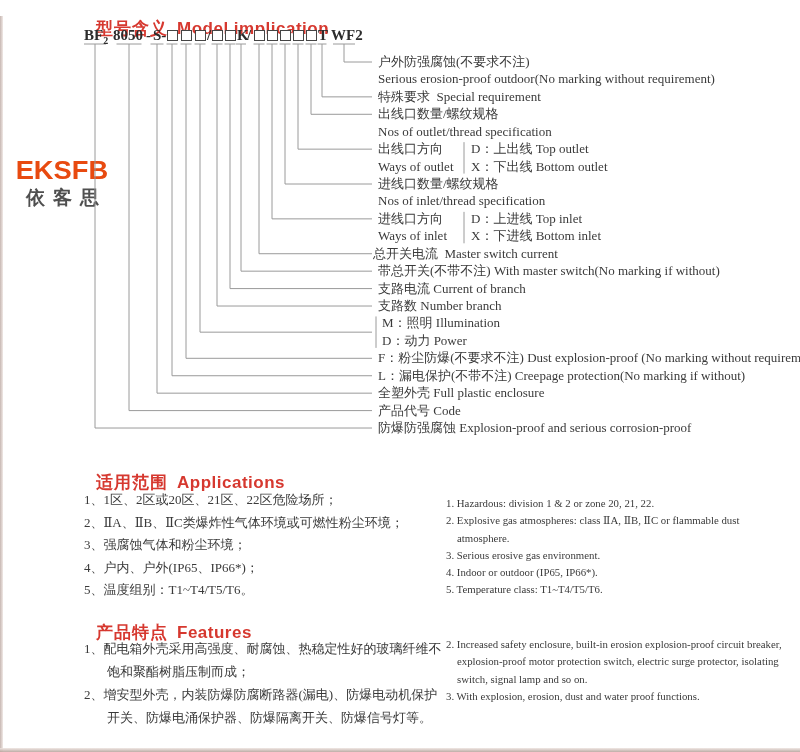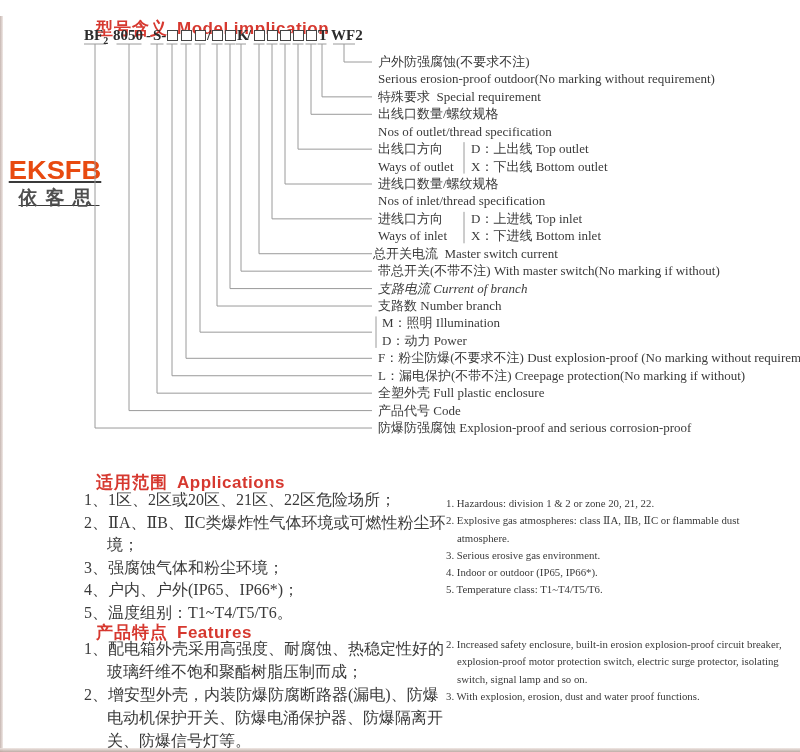--- a/index.html
+++ b/index.html
@@ -12,37 +12,37 @@
     background:linear-gradient(to right,#b49f98,#ece2de);opacity:.75;}
   .edge-bottom{position:absolute;left:0;top:748px;width:800px;height:4px;
     background:linear-gradient(to bottom,#efe6e2,#b8a49d);opacity:.9;}
 
   
   .sec-h{position:absolute;margin:12px;font-family:"Liberation Sans","DejaVu Sans",sans-serif;
     font-weight:bold;color:#d6382f;font-size:17px;letter-spacing:.5px;white-space:pre;}
   .sec-h .h-cn{margin-right:9px;letter-spacing:1px;}
 
   
-  .logo{position:absolute;left:8px;top:156px;width:94px;text-align:center;text-decoration:underline;}
+  .logo{position:absolute;left:18px;top:156px;width:94px;}
   .logo-en{font-family:"Liberation Sans","DejaVu Sans",sans-serif;font-weight:800;
     font-size:26px;line-height:28px;color:#e84a10;letter-spacing:0px;transform:scaleX(1.05);}
   .logo-cn{font-family:"DejaVu Sans",sans-serif;font-weight:bold;font-size:19px;line-height:24px;
     color:#4f4f4f;letter-spacing:8px;text-indent:8px;margin-top:1px;}
 
   
   #diagram{position:absolute;left:0;top:0;width:800px;height:452px;}
   #leader-svg{position:absolute;left:0;top:0;}
   .mseg{position:absolute;top:27px;font-size:15px;font-weight:bold;color:#2c2c2c;white-space:pre;}
   .mseg sub{font-size:10px;}
   .mbox{position:absolute;top:30px;width:9px;height:9px;border:1.5px solid #454545;background:#fff;}
   .dlabel{position:absolute;font-size:13px;line-height:16px;white-space:pre;color:#3a3a3a;}
 
   
   .list{position:absolute;margin:0;padding:0;list-style:none;}
-  .cnlist li{font-size:16px;line-height:22.5px;padding-left:23px;text-indent:-23px;}
+  .cnlist li{font-size:13px;line-height:22.5px;padding-left:23px;text-indent:-23px;}
   .cnlist.feat li{line-height:23px;}
   .enlist li{font-size:10.8px;line-height:17.3px;padding-left:11px;text-indent:-11px;}
   #apps-cn{left:84px;top:489px;width:362px;}
   #apps-en{left:446px;top:495px;width:340px;}
   #feat-cn{left:84px;top:637px;width:366px;}
   #feat-en{left:446px;top:636px;width:342px;}
 </style>
 </head>
 <body>
 
@@ -143,21 +143,21 @@
         <div class="dlabel" style="left: 378px; top: 158.6px;">Ways of outlet</div>
         <div class="dlabel" style="left: 471px; top: 158.6px;">X：下出线 Bottom outlet</div>
         <div class="dlabel" style="left: 378px; top: 176px;">进线口数量/螺纹规格</div>
         <div class="dlabel" style="left: 378px; top: 193.4px;">Nos of inlet/thread specification</div>
         <div class="dlabel" style="left: 378px; top: 210.9px;">进线口方向</div>
         <div class="dlabel" style="left: 471px; top: 210.9px;">D：上进线 Top inlet</div>
         <div class="dlabel" style="left: 378px; top: 228.3px;">Ways of inlet</div>
         <div class="dlabel" style="left: 471px; top: 228.3px;">X：下进线 Bottom inlet</div>
         <div class="dlabel" style="left: 373px; top: 245.7px;">总开关电流  Master switch current</div>
         <div class="dlabel" style="left: 378px; top: 263.2px;">带总开关(不带不注) With master switch(No marking if without)</div>
-        <div class="dlabel" style="left: 378px; top: 280.6px; font-style: italic;">支路电流 Current of branch</div>
+        <div class="dlabel" style="left: 378px; top: 280.6px;">支路电流 Current of branch</div>
         <div class="dlabel" style="left: 378px; top: 298px;">支路数 Number branch</div>
         <div class="dlabel" style="left: 382px; top: 315.4px;">M：照明 Illumination</div>
         <div class="dlabel" style="left: 382px; top: 332.9px;">D：动力 Power</div>
         <div class="dlabel" style="left: 378px; top: 350.3px;">F：粉尘防爆(不要求不注) Dust explosion-proof (No marking without requirement)</div>
         <div class="dlabel" style="left: 378px; top: 367.7px;">L：漏电保护(不带不注) Creepage protection(No marking if without)</div>
         <div class="dlabel" style="left: 378px; top: 385.2px;">全塑外壳 Full plastic enclosure</div>
         <div class="dlabel" style="left: 378px; top: 402.6px;">产品代号 Code</div>
         <div class="dlabel" style="left: 378px; top: 420px;">防爆防强腐蚀 Explosion-proof and serious corrosion-proof</div>
       </div>
   </div>

